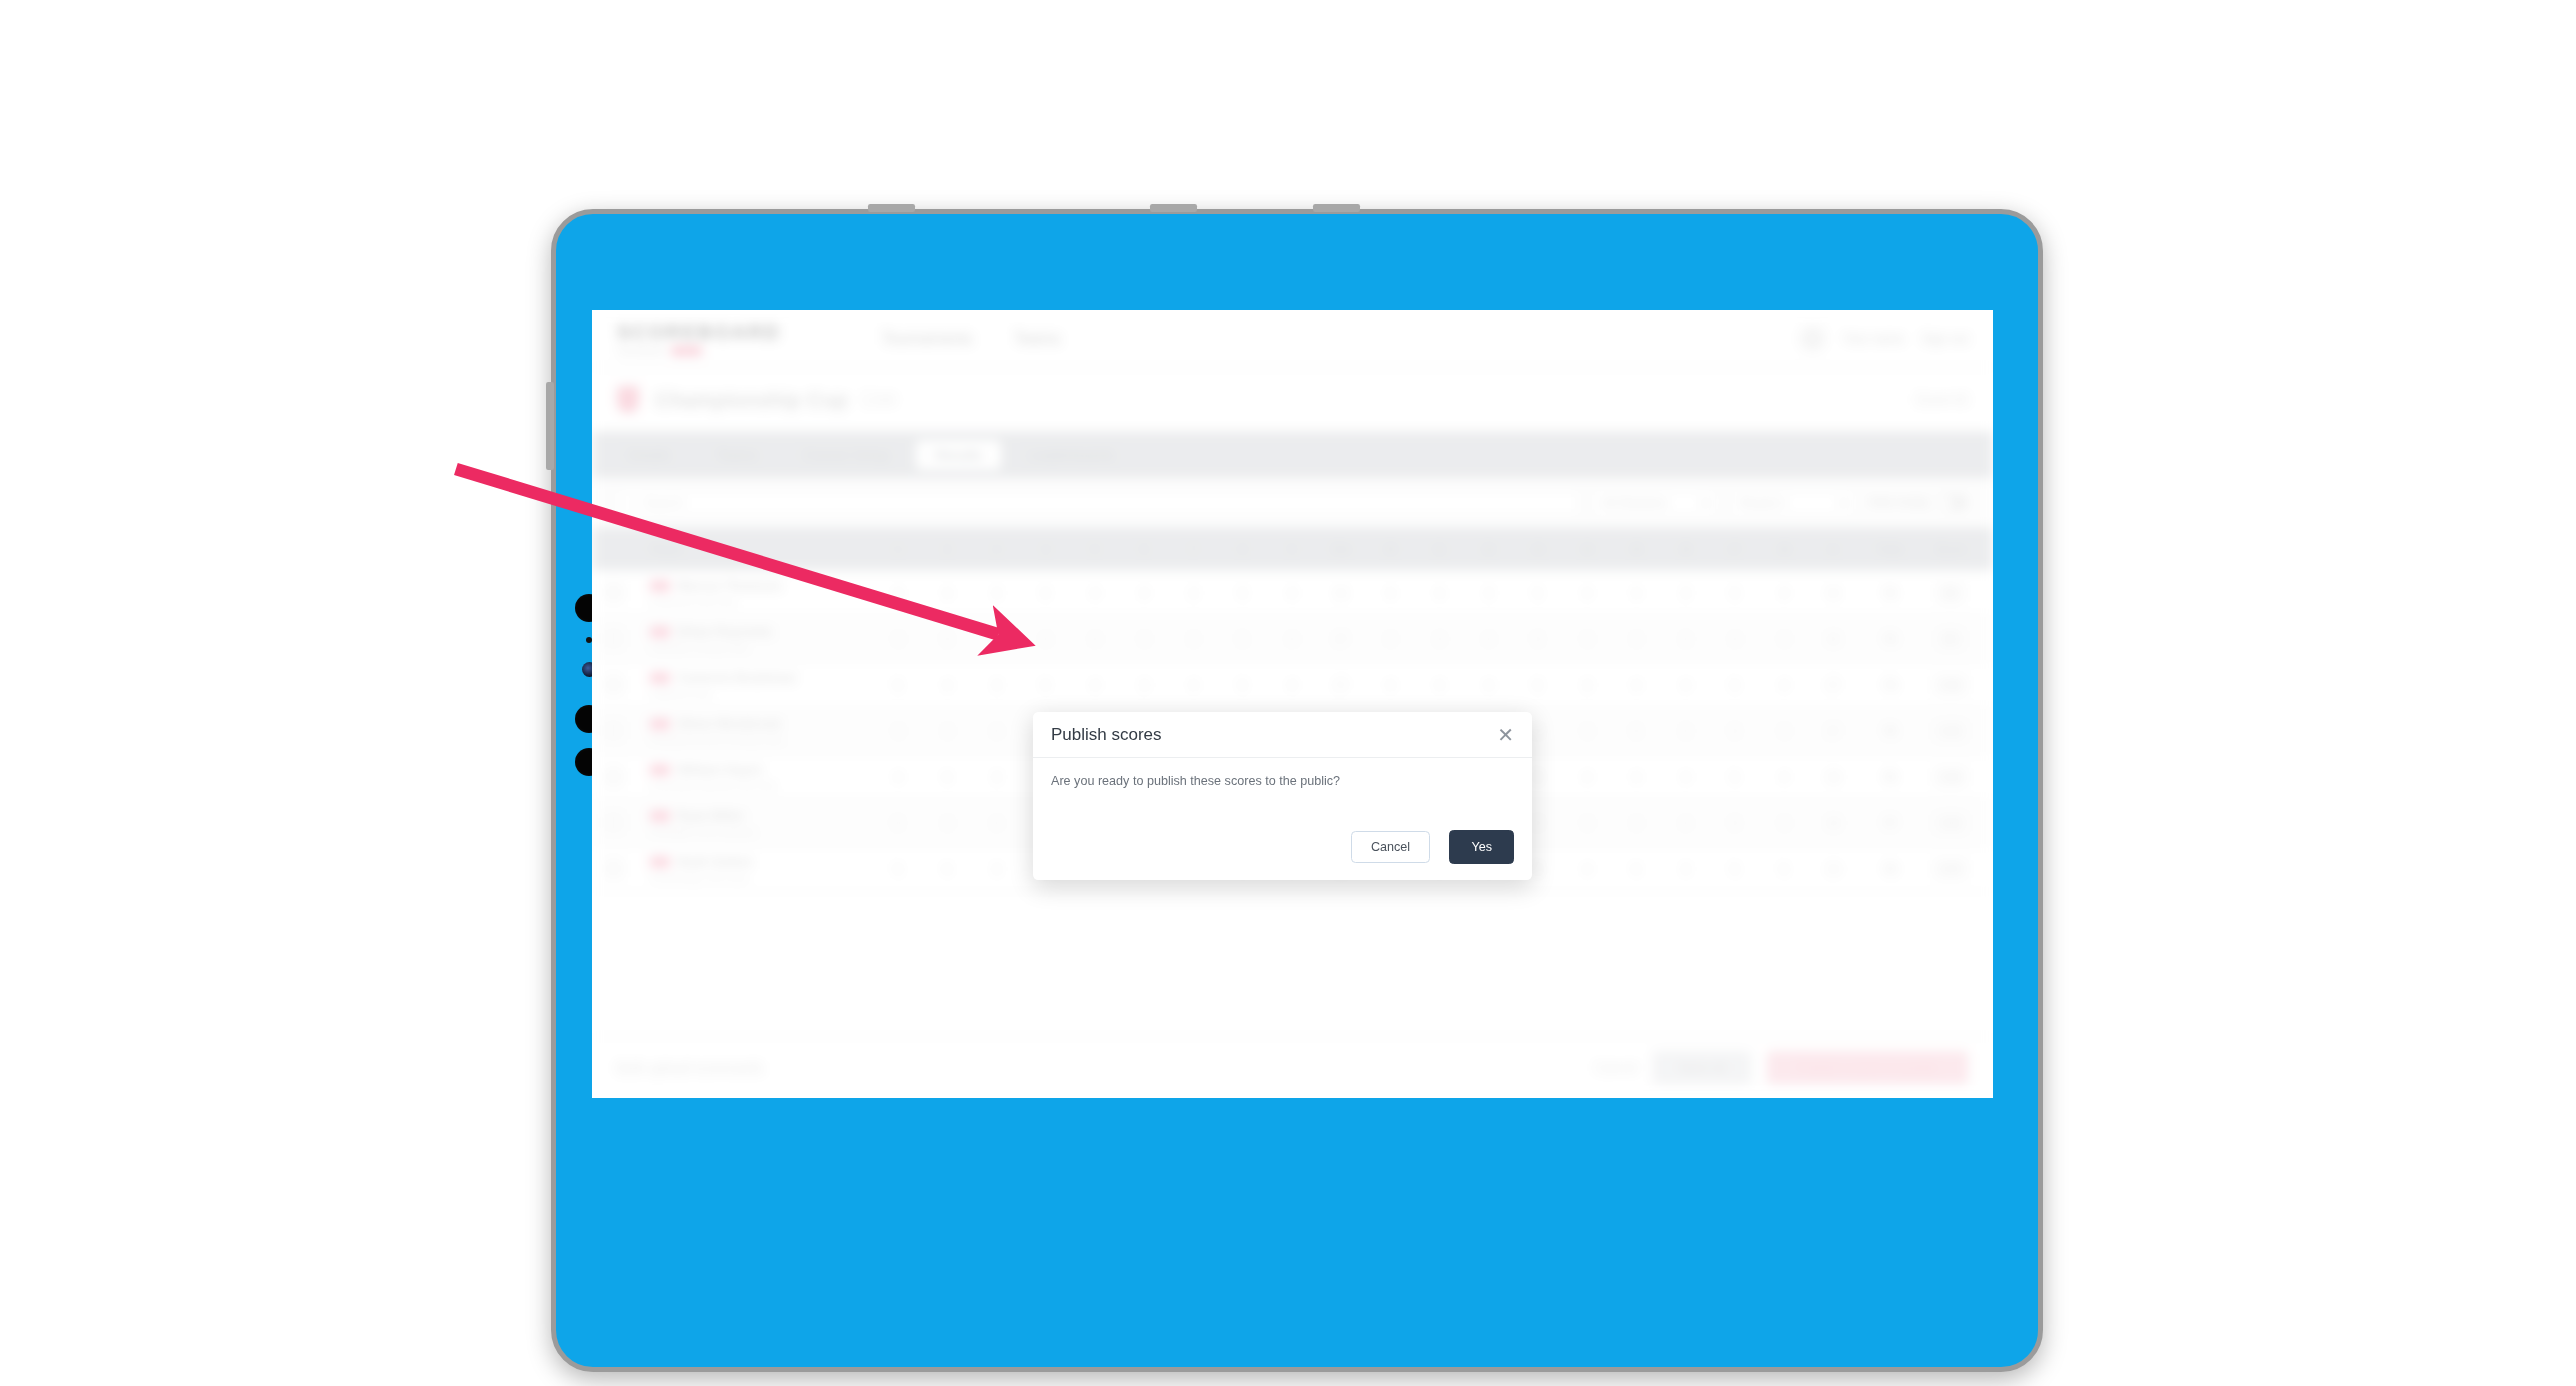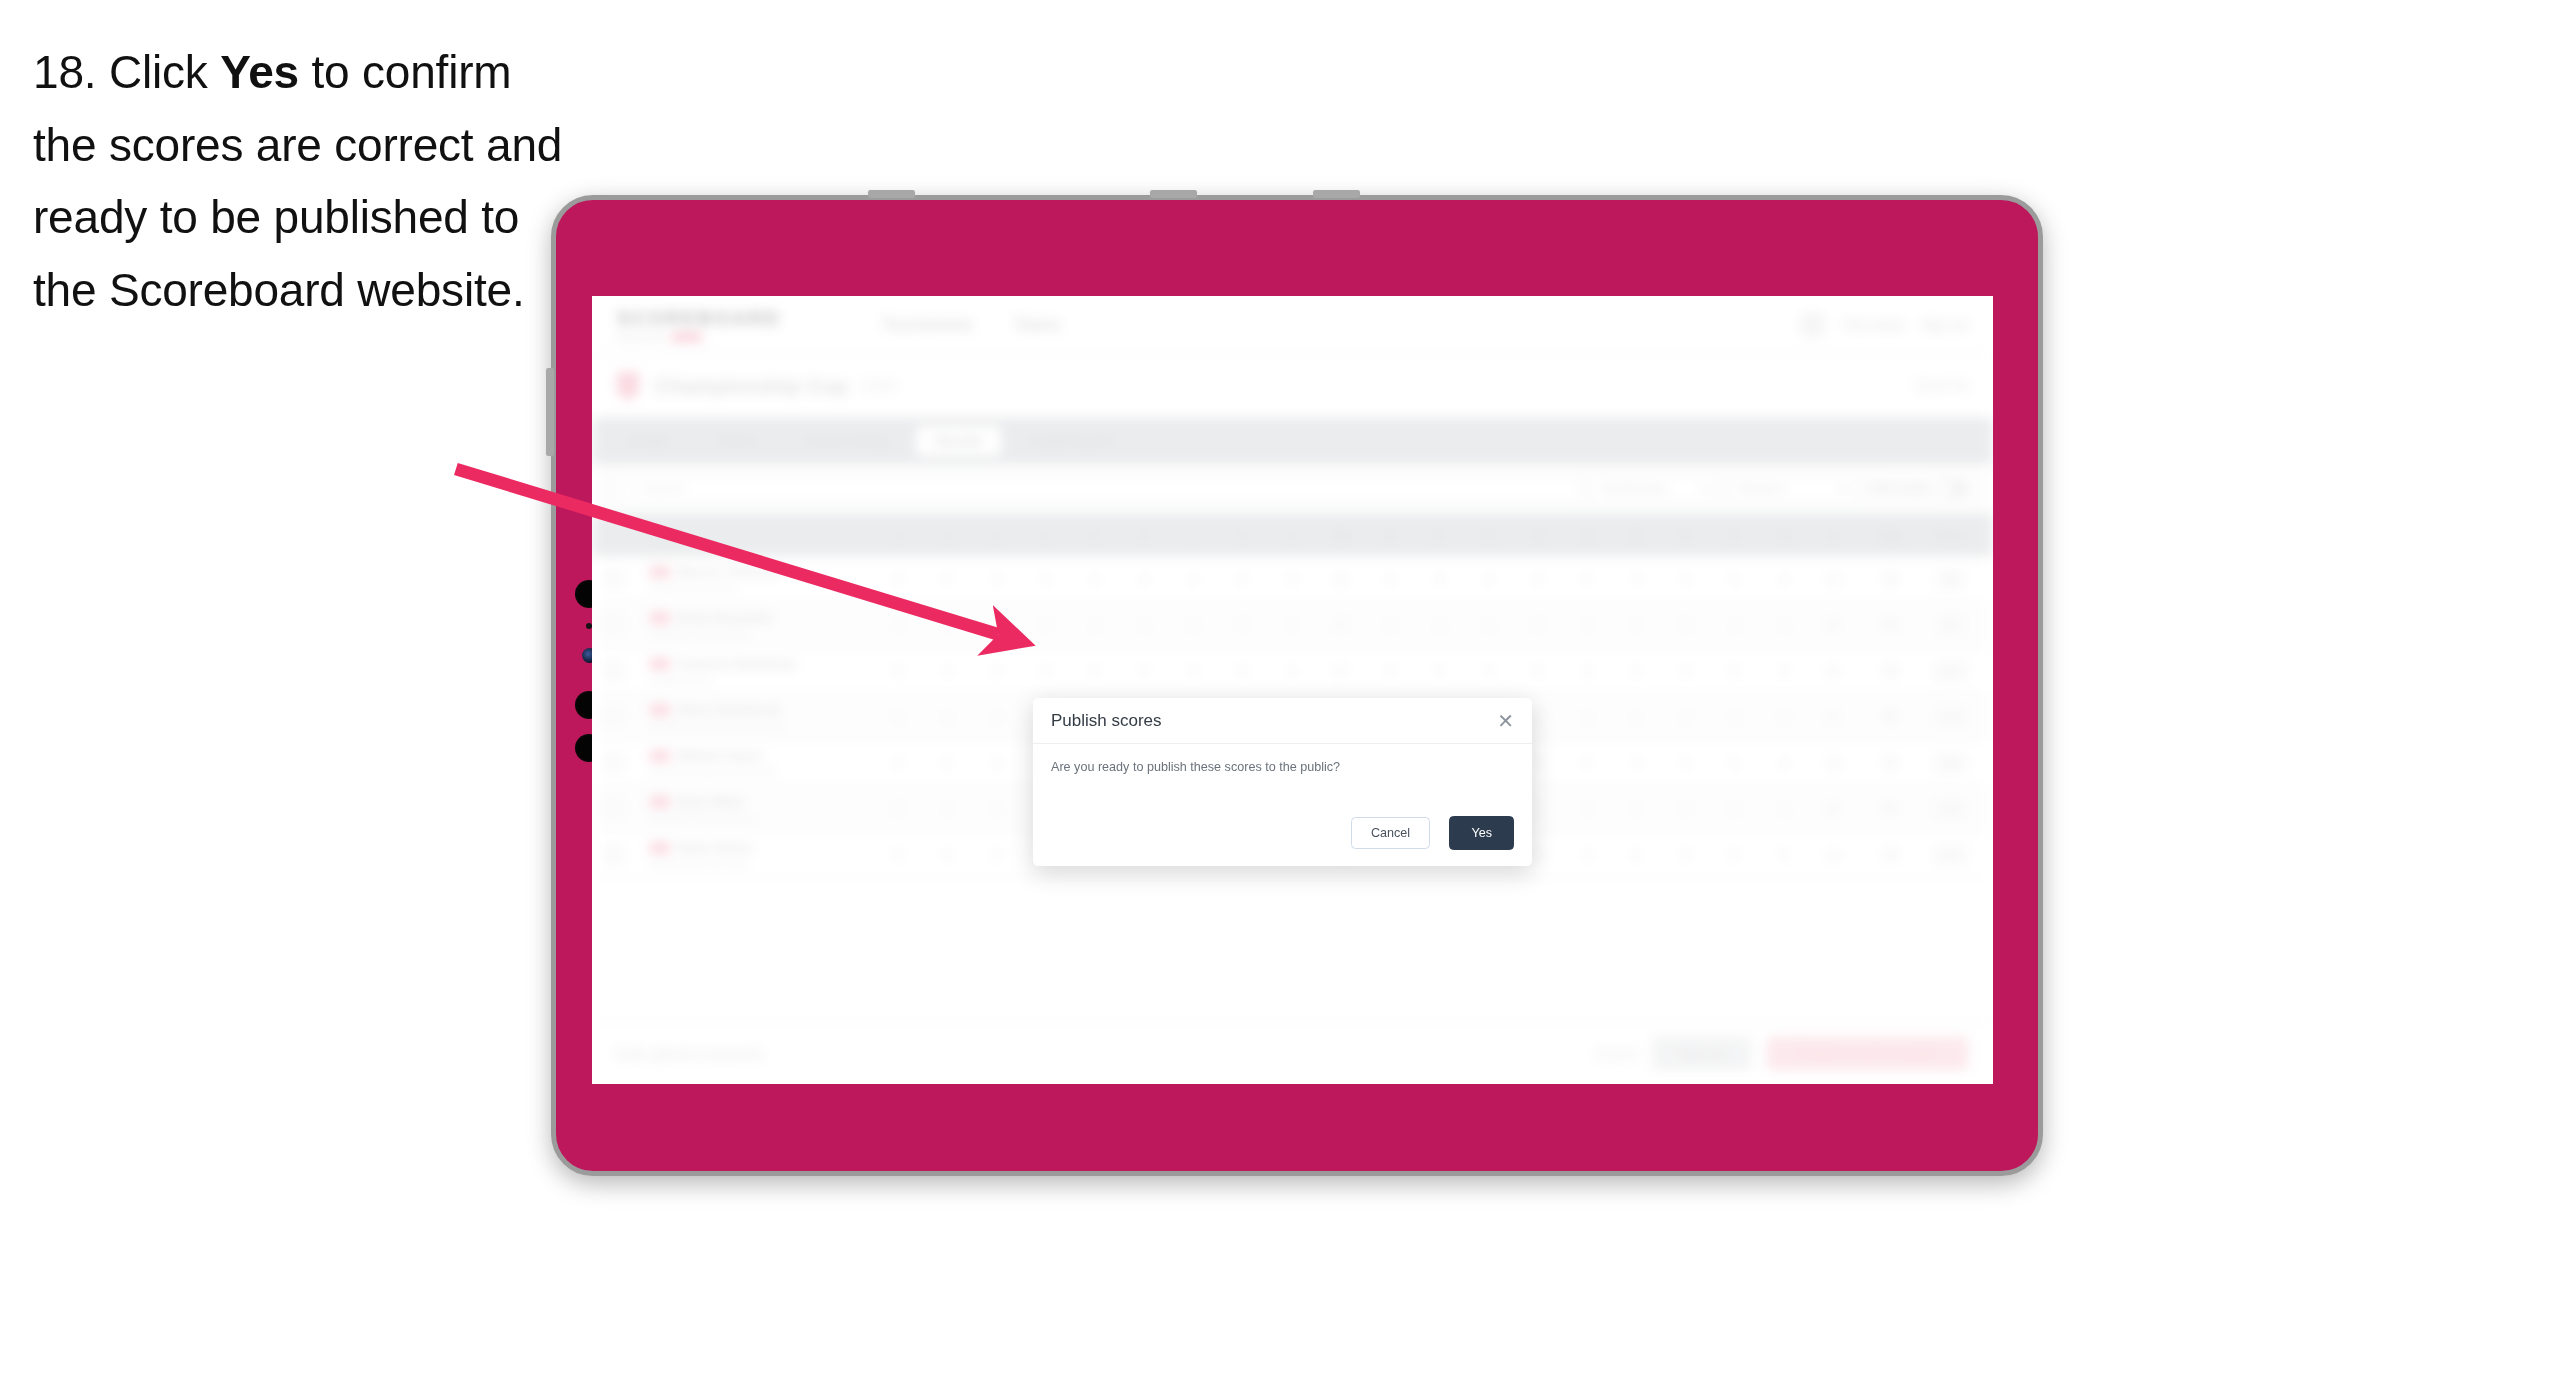--- a/index.html
+++ b/index.html
@@ -29,24 +29,24 @@
     line-height: 1.58;
     color: #111111;
     letter-spacing: -0.2px;
   }
   #instruction .bold { font-weight: bold; }
 
   
   #tablet {
     position: absolute;
     left: 551px;
-    top: 195px;
+    top: 209px;
     width: 1492px;
-    height: 981px;
-    background: #be185d;
+    height: 1163px;
+    background: #0ea5e9;
     border-radius: 42px;
     border: 5.2px solid #9b9b9b;
     box-shadow: 0 7.4px 25px rgba(0,0,0,0.28);
   }
   
   .edge-btn {
     position: absolute;
     background: #a8a8a8;
     border-radius: 2.2px;
   }
@@ -267,23 +267,20 @@
   }
 
   
   #arrow { position: absolute; left: 0; top: 0; width: 2576px; height: 1386px; pointer-events: none; }
 </style>
 </head>
 <body>
 
 <div id="page">
 
-  <div id="instruction">
-    <span>18.</span><span> Click </span><span class="bold">Yes</span><span> to confirm the scores are correct and ready to be published to the Scoreboard website.</span>
-  </div>
 
   <div id="tablet">
 
     <div class="edge-btn" id="btn-top-1"></div>
     <div class="edge-btn" id="btn-top-2"></div>
     <div class="edge-btn" id="btn-top-3"></div>
     <div class="edge-btn" id="btn-left-1"></div>
 
     <div id="camera-cluster">
       <div class="cam-lens" id="cam-1"></div>

